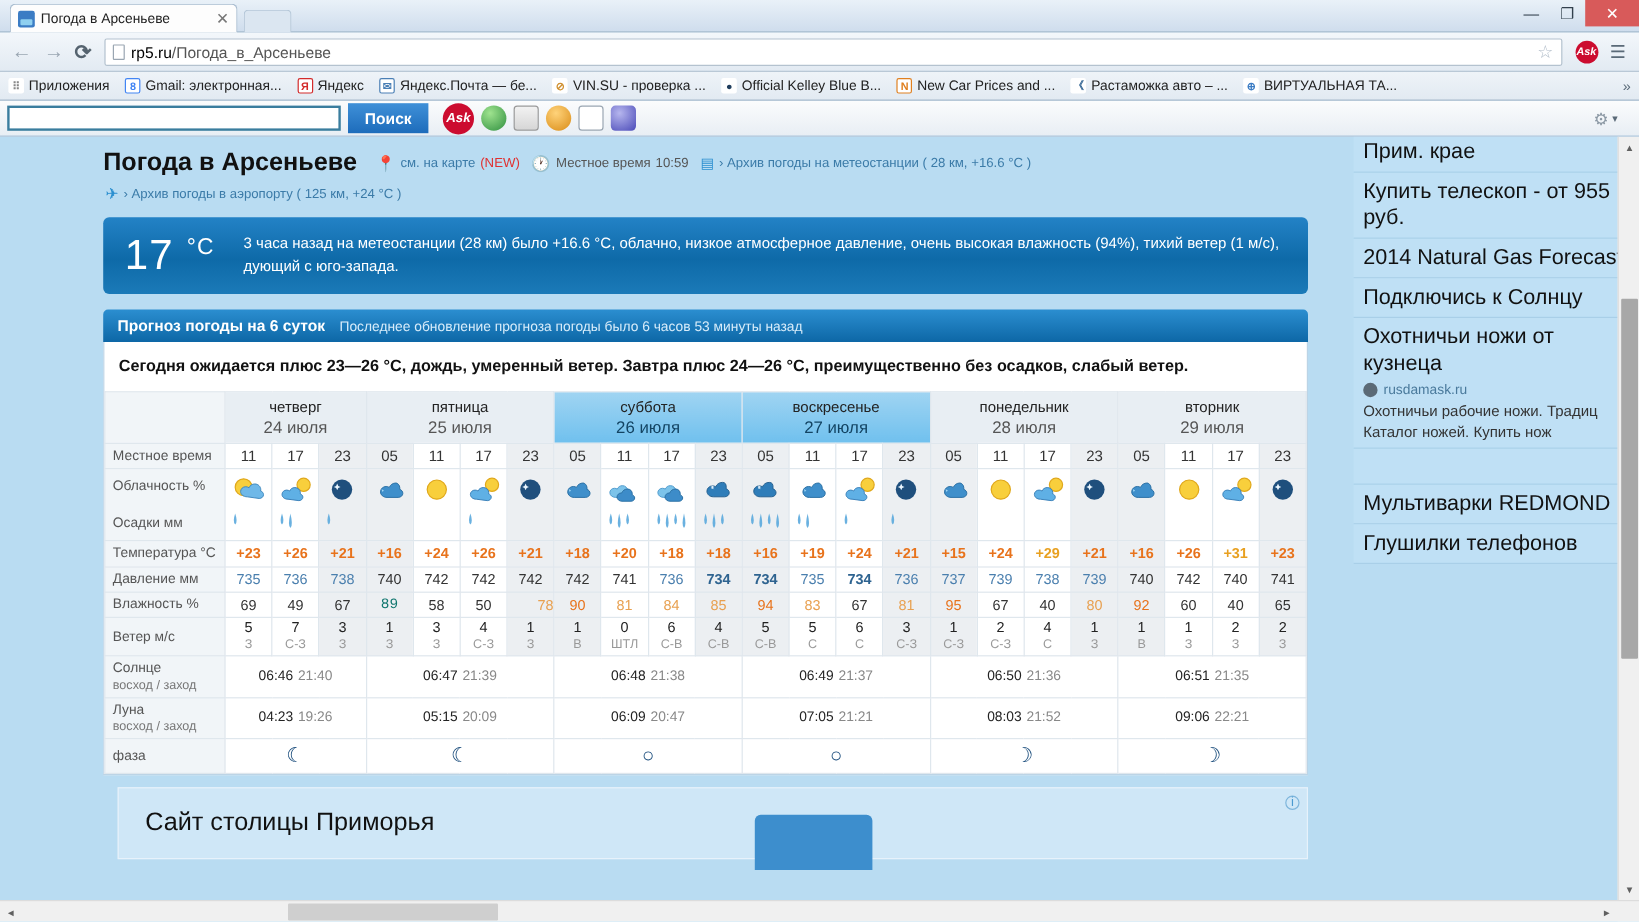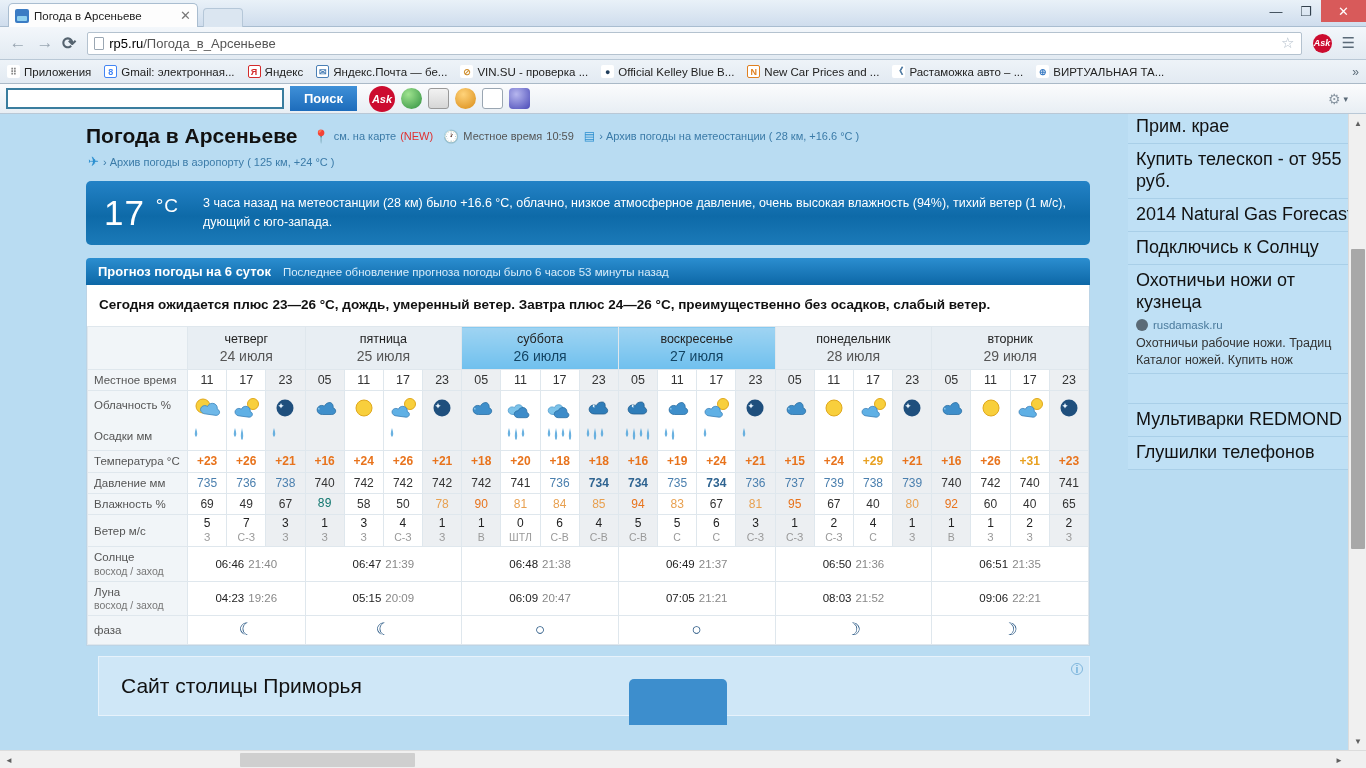--- a/index.html
+++ b/index.html
@@ -148,21 +148,21 @@
     border-radius: 5px; color: #fff;
     display: flex; align-items: center; padding: 12px 18px; min-height: 62px;
   }
   .nowbar .big { font-size: 35px; font-weight: 300; letter-spacing: 1px; white-space: nowrap; }
   .nowbar .big sup { font-size: 19px; vertical-align: super; }
   .nowbar .desc { font-size: 12.5px; line-height: 1.55; margin-left: 24px; }
 
   .fc-head {
     margin: 13px 8px 0 8px; border-radius: 4px 4px 0 0;
     background: linear-gradient(#2b8ed0, #0d67a6);
-    color: #fff; display: flex; align-items: center; gap: 12px;
+    color: #fff; display: flex; align-items: flex-end; gap: 12px;
     padding: 6px 12px; font-size: 12.5px;
   }
   .fc-head .t { font-weight: bold; font-size: 13px; }
   .fc-head .s { font-size: 11.5px; color: #d7ecfa; }
   .fc-body { margin: 0 8px; background: #fff; border: 1px solid #bcd4e6; border-top: none; }
   .summary { font-size: 13.5px; font-weight: bold; color: #111; line-height: 1.5; padding: 10px 12px 11px 12px; }
 
   
   table.wt { border-collapse: collapse; width: 100%; table-layout: fixed; font-size: 11.5px; }
   table.wt td, table.wt th { border: 1px solid #dfe7ed; padding: 0; text-align: center; }
@@ -689,21 +689,21 @@
                 <td class="pres nightcell" style="color: rgb(51, 51, 51);">741</td>
               </tr>
             <tr>
               <td class="lbl-col">Влажность %</td>
             <td class="hum" style="color: rgb(51, 51, 51); margin-left: 37px;">69</td>
                 <td class="hum" style="color: rgb(51, 51, 51);">49</td>
                 <td class="hum nightcell" style="color: rgb(51, 51, 51);">67</td>
                 <td class="hum nightcell" style="border-left: 1px solid rgb(174, 191, 204); color: #0f766e; font-family: Liberation Mono, monospace;">89</td>
                 <td class="hum" style="color: rgb(51, 51, 51);">58</td>
                 <td class="hum" style="color: rgb(51, 51, 51);">50</td>
-                <td class="hum nightcell" style="color: rgb(232, 160, 80);">78</td>
+                <td class="hum nightcell" style="color: rgb(232, 160, 80); text-align: right;">78</td>
                 <td class="hum nightcell" style="border-left: 1px solid rgb(174, 191, 204); color: rgb(232, 115, 28);">90</td>
                 <td class="hum" style="color: rgb(232, 160, 80);">81</td>
                 <td class="hum" style="color: rgb(232, 160, 80);">84</td>
                 <td class="hum nightcell" style="color: rgb(232, 160, 80);">85</td>
                 <td class="hum nightcell" style="border-left: 1px solid rgb(174, 191, 204); color: rgb(232, 115, 28);">94</td>
                 <td class="hum" style="color: rgb(232, 160, 80);">83</td>
                 <td class="hum" style="color: rgb(51, 51, 51);">67</td>
                 <td class="hum nightcell" style="color: rgb(232, 160, 80);">81</td>
                 <td class="hum nightcell" style="border-left: 1px solid rgb(174, 191, 204); color: rgb(232, 115, 28);">95</td>
                 <td class="hum" style="color: rgb(51, 51, 51);">67</td>

